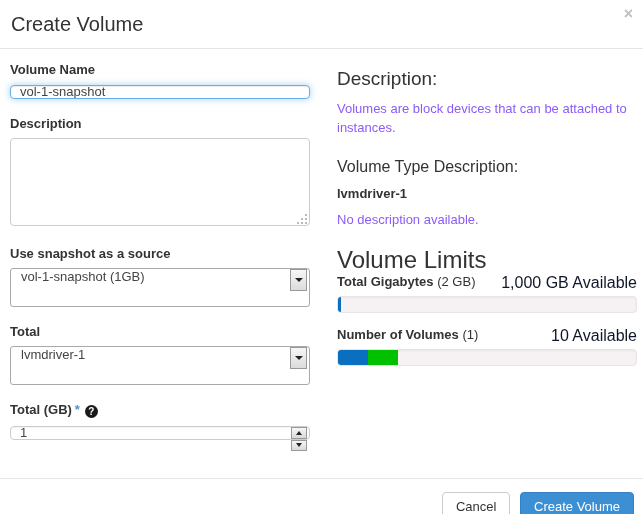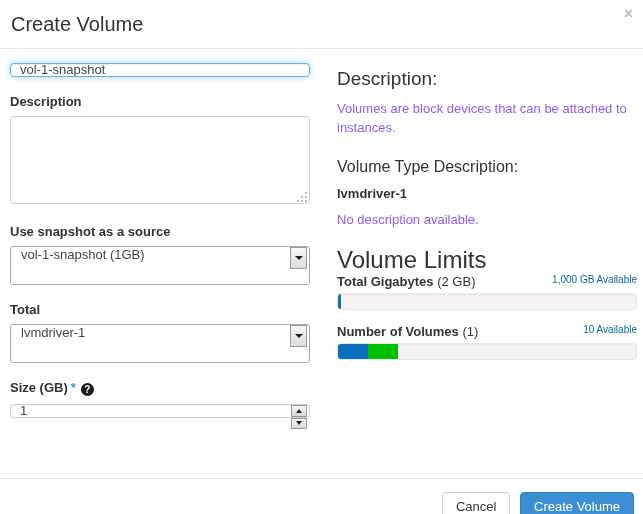--- a/index.html
+++ b/index.html
@@ -82,21 +82,21 @@
 
   
   .info-h { font-size:19px; font-weight:400; color:#333; margin:6px 0 10px; }
   .info-h2 { font-size:16px; font-weight:400; color:#333; margin:20px 0 10px; }
   .info-p { color:#8b5cf6; line-height:1.45; margin-bottom:4px; }
   .type-name { font-weight:bold; margin:4px 0 10px; font-size:13px; }
   .limits-h { font-size:24px; font-weight:400; color:#333; margin:16px 0 0; }
   .quota-row { display:flex; justify-content:space-between; align-items:flex-start; margin-bottom:4px; }
   .quota-name { font-weight:bold; color:#333; }
   .quota-detail { font-weight:normal; color:#333; }
-  .quota-avail { color:#0369a1; font-size:10px; }
+  .quota-avail { color:#0f172a; font-size:16px; }
   .progress {
     width:300px; height:17px; background:#f6f2f3; border:1px solid #e9e4e5;
     border-radius:4px; overflow:hidden; margin-bottom:14px; display:flex;
     box-shadow: inset 0 1px 2px rgba(0,0,0,.05);
   }
   .bar-seg { height:100%; }
 
   
   .modal-footer { position:absolute; left:0; right:0; bottom:0; height:36px;
     border-top:1px solid #e5e5e5; padding:13px 9px 0 0; text-align:right; background:#fff; }
@@ -115,20 +115,21 @@
   <div class="modal-header">
     <span class="modal-title">Create Volume</span>
     <span class="close-x">×</span>
   </div>
 
   <div class="modal-body">
 
     <div class="col-left">
 
       <div class="form-group">
+        <label class="ctrl-label">Volume Name</label>
         <input class="text-input focused" type="text" value="vol-1-snapshot" style="">
       </div>
 
       <div class="form-group">
         <label class="ctrl-label">Description</label>
         <div class="textarea-wrap">
           <textarea class="desc-area" style=""></textarea>
           <span class="grip">
               <i></i>
               <i></i>
@@ -154,21 +155,21 @@
         <label class="ctrl-label">Total</label>
         <div class="select">
           <span class="select-value">lvmdriver-1</span>
           <span class="select-btn">
               <span class="tri-down"></span>
             </span>
         </div>
       </div>
 
       <div class="form-group">
-        <label class="ctrl-label"><span>Size (GB)</span><span class="req-star">*</span><span class="help-icon">?</span></label>
+        <label class="ctrl-label"><span>Total (GB)</span><span class="req-star">*</span><span class="help-icon">?</span></label>
         <div class="spin-wrap">
           <input class="text-input" type="text" value="1" style="">
           <span class="spinner">
             <span class="spin-btn">
                 <span class="tri-up-sm"></span>
               </span>
             <span class="spin-btn">
                 <span class="tri-down-sm"></span>
               </span>
           </span>

